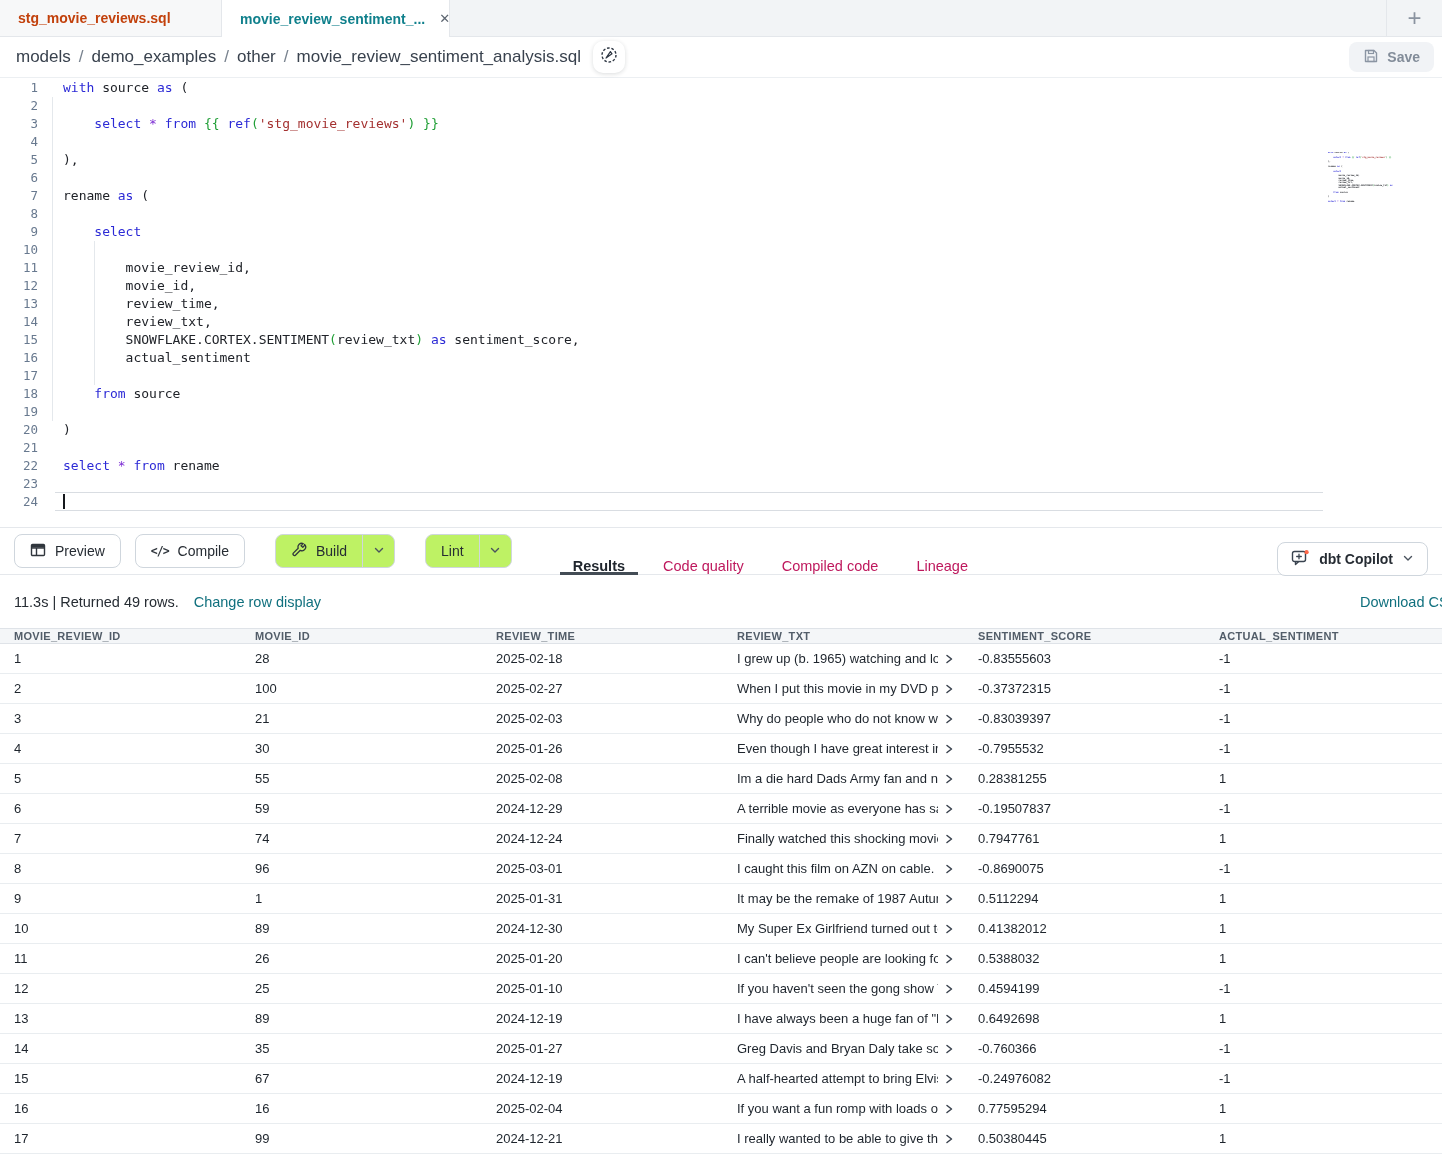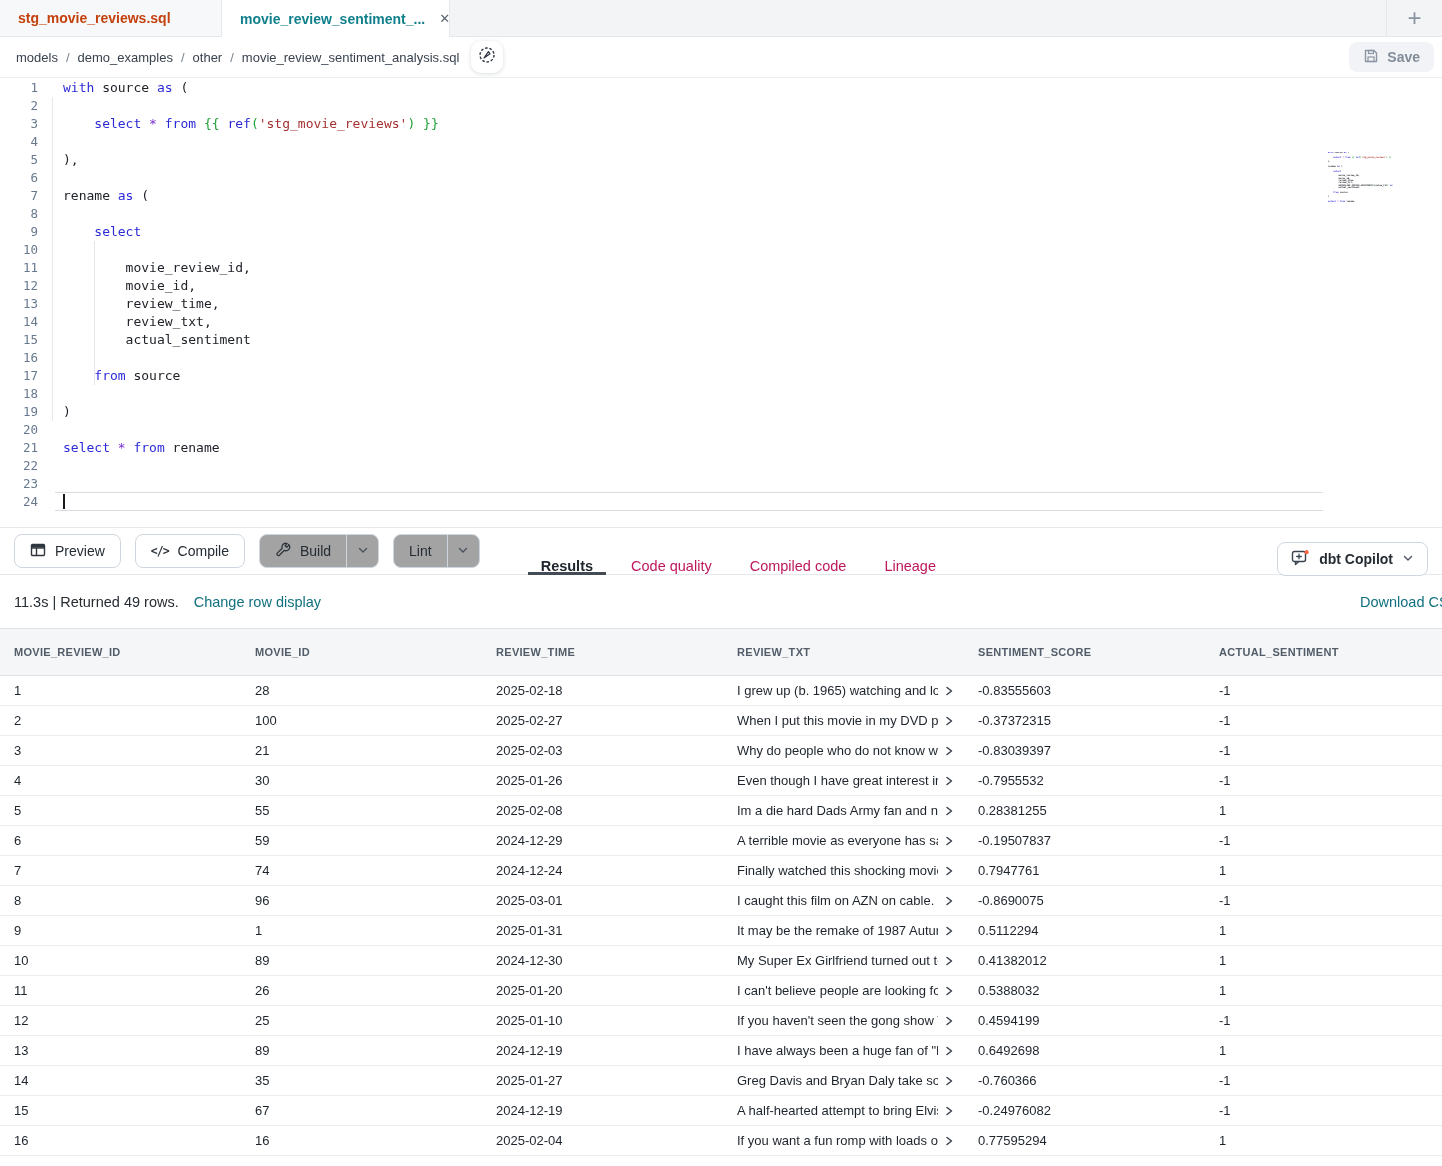--- a/index.html
+++ b/index.html
@@ -11,21 +11,21 @@
   .tabbar { display:flex; height:37px; background:#f2f4f6; border-bottom:1px solid #e4e7eb; align-items:stretch; }
   .tab { display:flex; align-items:center; padding:0 18px; font-size:14px; font-weight:700; color:#c2410c; cursor:pointer; }
   .tab.inactive { width:222px; background:#f7f8f9; border-right:1px solid #e4e7eb; }
   .tab.active { width:228px; background:#fff; color:#10808c; border-right:1px solid #e4e7eb; margin-bottom:-1px; justify-content:space-between; }
   .tab .close { margin-left:14px; color:#5c6570; font-weight:400; font-size:13px; line-height:1; }
   .newtab { margin-left:auto; width:56px; display:flex; align-items:center; justify-content:center;
     border-left:1px solid #e4e7eb; color:#8a93a0; font-size:24px; font-weight:300; cursor:pointer; }
 
   
   .crumbrow { display:flex; align-items:center; height:41px; background:#fff; border-bottom:1px solid #eceff2; padding:0 8px 0 16px; }
-  .crumbs { display:flex; align-items:center; gap:8px; font-size:13px; color:#39424e; }
+  .crumbs { display:flex; align-items:center; gap:8px; font-size:17px; color:#39424e; }
   .crumb-sep { color:#78828e; }
   .compass-btn { margin-left:12px; width:32px; height:32px; border-radius:10px; background:#fff;
     box-shadow:0 1px 4px rgba(25,35,45,.16); display:flex; align-items:center; justify-content:center; cursor:pointer; }
   .save-btn { margin-left:auto; display:flex; align-items:center; gap:8px; background:#f1f3f6; border-radius:8px;
     height:30px; padding:0 14px; color:#828c99; font-size:14px; font-weight:700; cursor:pointer; }
 
   
   .editor { position:relative; height:449px; background:#fff; overflow:hidden;
     font-family:"DejaVu Sans Mono", monospace; }
   .gutter { position:absolute; left:0; top:1px; width:38px; }
@@ -42,39 +42,39 @@
   .cursor { position:absolute; left:63px; top:416px; width:2px; height:15px; background:#15181c; }
   .minimap { position:absolute; left:1328px; top:74px; width:66px; font-size:2.2px; line-height:2.33px;
     white-space:pre; overflow:hidden; }
   .minimap .cl { height:2.33px; line-height:2.33px; font-size:2.2px; font-weight:700; }
 
   
   .actionbar { position:relative; display:flex; align-items:center; height:48px; padding:0 14px;
     border-top:1px solid #e5e8ec; border-bottom:1px solid #e5e8ec; background:#fff; gap:14px; }
   .btn { display:flex; align-items:center; gap:9px; height:34px; padding:0 15px; border:1px solid #cfd6dd;
     border-radius:8px; font-size:14px; color:#262c33; font-weight:500; background:#fff; cursor:pointer; }
-  .split { display:flex; align-items:stretch; height:34px; border:1px solid #cfd6dd; border-radius:8px; overflow:hidden; background:#a3a3a3; }
+  .split { display:flex; align-items:stretch; height:34px; border:1px solid #cfd6dd; border-radius:8px; overflow:hidden; background:#bef264;margin-left:16px; }
   .split .main { display:flex; align-items:center; gap:9px; padding:0 15px; font-size:14px; font-weight:500; color:#262c33; cursor:pointer; }
   .split .caret { display:flex; align-items:center; justify-content:center; width:32px; border-left:1px solid #cfd6dd; cursor:pointer; }
   .code-glyph { font-family:"DejaVu Sans Mono", monospace; font-size:11.5px; font-weight:700; color:#30363d; letter-spacing:-1px; }
   .result-tabs { display:flex; align-items:flex-end; height:100%; margin-left:28px; }
   .rtab { position:relative; display:flex; align-items:center; padding:0 19px; font-size:14.5px; color:#be185d; cursor:pointer; }
   .rtab.active { color:#20262e; font-weight:700; }
   .rtab.active::after { content:""; position:absolute; left:6px; right:6px; bottom:-1px; height:3px; background:#434c55; }
   .copilot { margin-left:auto; display:flex; align-items:center; gap:9px; height:34px; padding:0 13px;
     border:1px solid #cfd6dd; border-radius:8px; font-size:14px; font-weight:700; color:#262c33; background:#fff; cursor:pointer;margin-top:16px; }
 
   
   .statusrow { position:relative; display:flex; align-items:center; height:53px; padding:0 14px; font-size:14.5px; color:#262c33; }
   .link { color:#10707e; cursor:pointer; }
   .chg-link { margin-left:15px; }
   .dl-link { position:absolute; left:1360px; white-space:nowrap; }
 
   
-  .thead { display:flex; align-items:center; height:48px; background:#f4f6f8;
+  .thead { display:flex; align-items:center; height:16px; background:#f4f6f8;
     border-top:1px solid #dfe3e8; border-bottom:1px solid #dfe3e8; }
   .th { width:241px; flex:none; padding-left:14px; font-size:11px; font-weight:700; color:#525d69; letter-spacing:.3px; white-space:nowrap; }
   .trow { display:flex; align-items:center; height:30px; border-bottom:1px solid #e9edf0; font-size:13px; color:#1d242c; background:#fff; }
   .td { width:241px; flex:none; padding-left:14px; white-space:nowrap; overflow:hidden; }
   .td.review { display:flex; align-items:center; gap:7px; }
   .td.review .rtxt { display:inline-block; width:201px; overflow:hidden; white-space:nowrap; }
   .chev { flex:none; display:inline-flex; cursor:pointer; }
 </style>
 </head>
 <body>
@@ -159,20 +159,21 @@
         <div class="cl"><span class="tk-pl">),</span></div>
         <div class="cl">&nbsp;</div>
         <div class="cl"><span class="tk-pl">rename </span><span class="tk-kw">as</span><span class="tk-pl"> (</span></div>
         <div class="cl">&nbsp;</div>
         <div class="cl"><span class="tk-pl">    </span><span class="tk-kw">select</span></div>
         <div class="cl">&nbsp;</div>
         <div class="cl"><span class="tk-pl">        movie_review_id,</span></div>
         <div class="cl"><span class="tk-pl">        movie_id,</span></div>
         <div class="cl"><span class="tk-pl">        review_time,</span></div>
         <div class="cl"><span class="tk-pl">        review_txt,</span></div>
+        <div class="cl"><span class="tk-pl">        SNOWFLAKE.CORTEX.SENTIMENT</span><span class="tk-gr">(</span><span class="tk-pl">review_txt</span><span class="tk-gr">)</span><span class="tk-pl"> </span><span class="tk-kw">as</span><span class="tk-pl"> sentiment_score,</span></div>
         <div class="cl"><span class="tk-pl">        actual_sentiment</span></div>
         <div class="cl">&nbsp;</div>
         <div class="cl"><span class="tk-pl">    </span><span class="tk-kw">from</span><span class="tk-pl"> source</span></div>
         <div class="cl">&nbsp;</div>
         <div class="cl"><span class="tk-pl">)</span></div>
         <div class="cl">&nbsp;</div>
         <div class="cl"><span class="tk-kw">select</span><span class="tk-pl"> </span><span class="tk-op">*</span><span class="tk-pl"> </span><span class="tk-kw">from</span><span class="tk-pl"> rename</span></div>
         <div class="cl">&nbsp;</div>
         <div class="cl">&nbsp;</div>
       </div>

